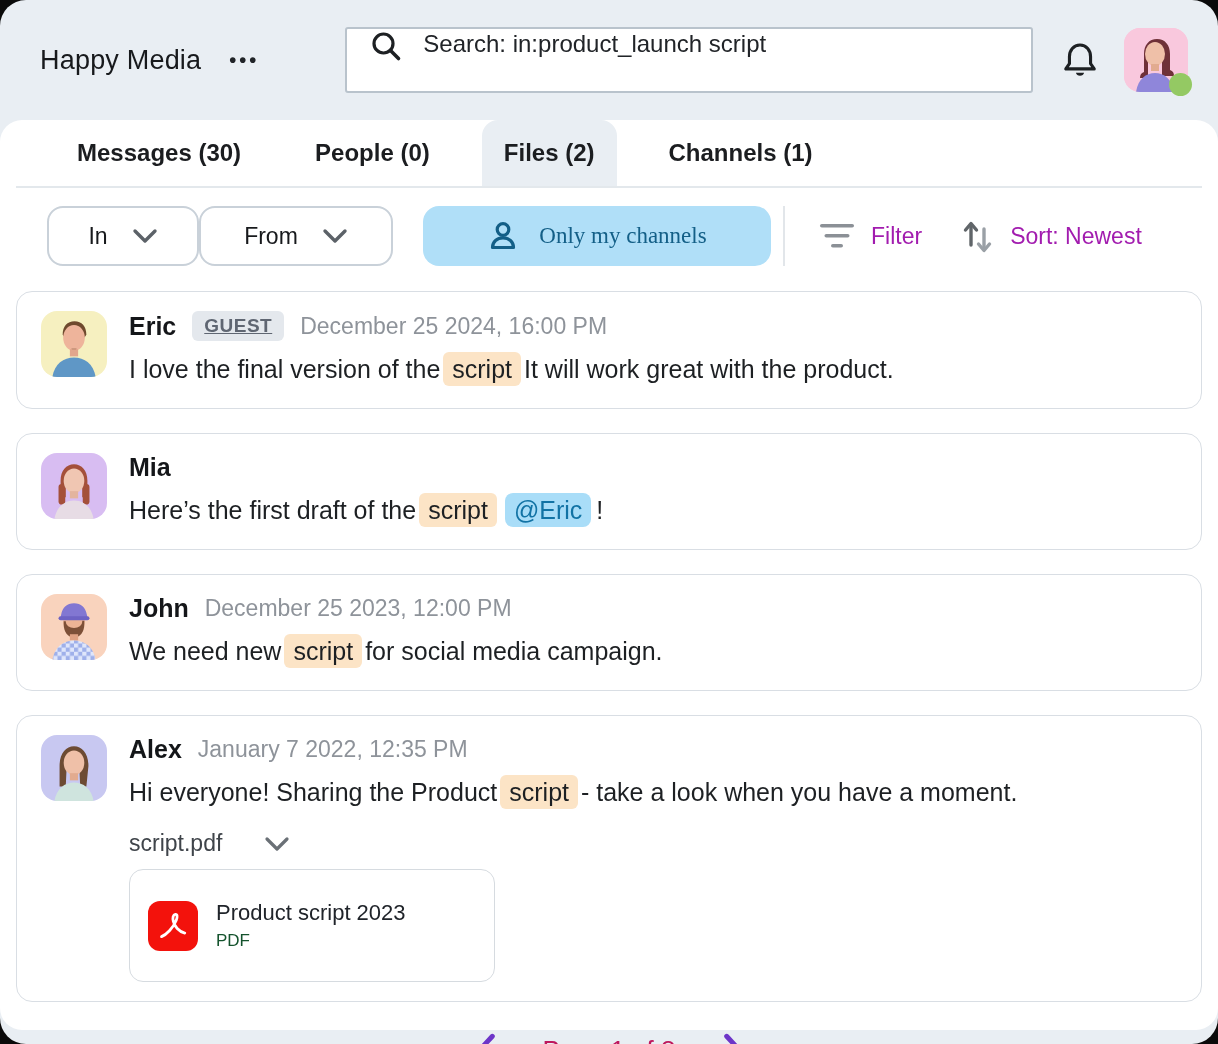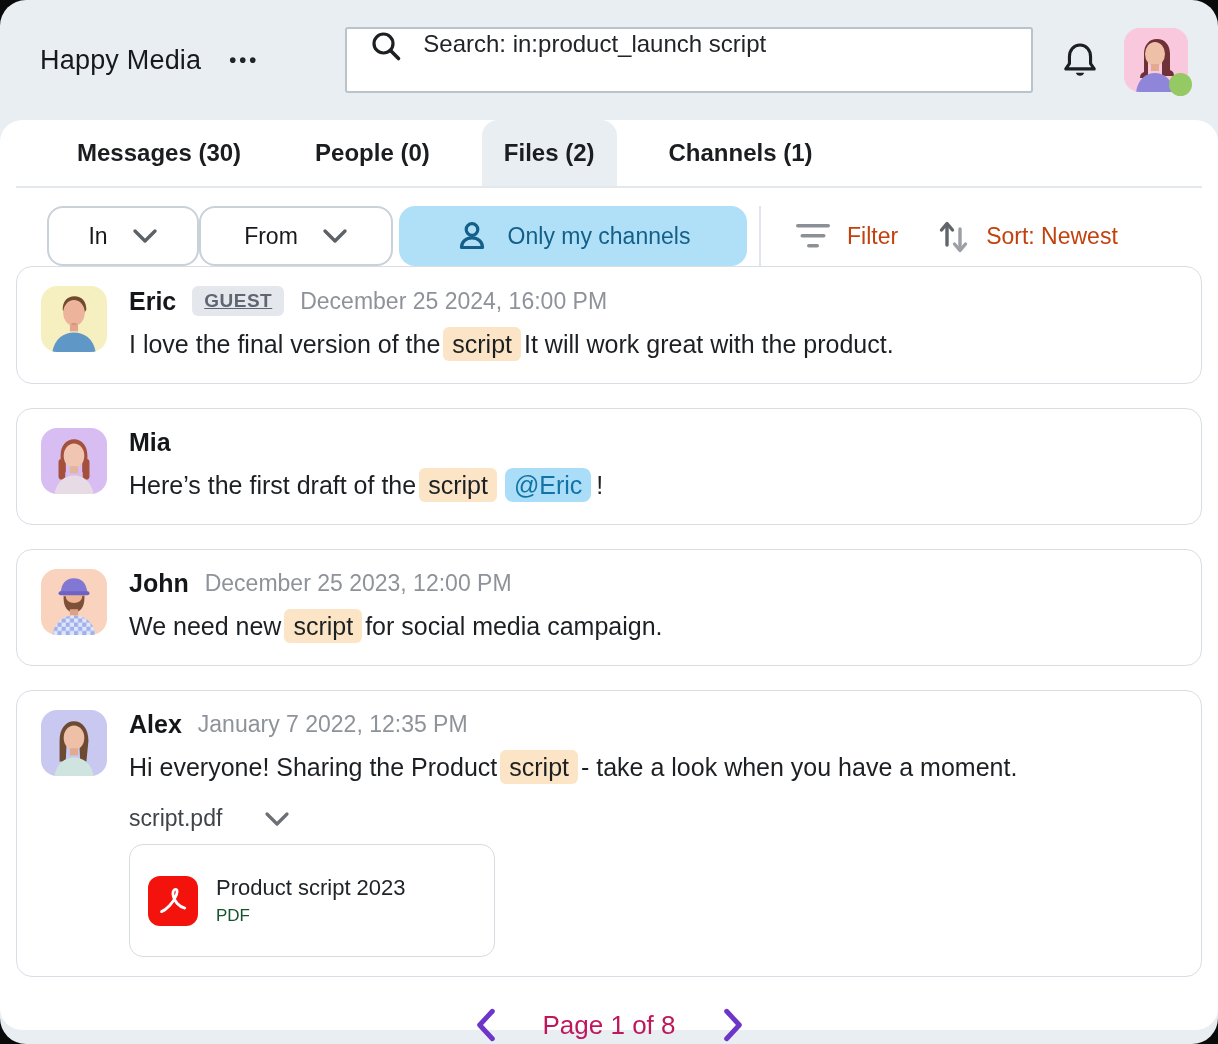--- a/index.html
+++ b/index.html
@@ -25,27 +25,27 @@
   .tab{display:flex;align-items:center;padding:0 22px;margin:0 15px;font-size:24px;font-weight:600;color:#1b1d20;cursor:pointer;}
   .tab.active{background:#e9eef3;border-radius:16px 16px 0 0;}
   .tabs-divider{height:2px;background:#e3e8ec;margin:0 16px;}
 
   
   .filterbar{display:flex;align-items:center;margin:18px 16px 0 33px;height:60px;}
   .btn-outline{display:flex;align-items:center;justify-content:center;gap:24px;height:60px;border:2px solid #c9d1d9;
     border-radius:16px;background:#fff;font-size:23px;color:#17191c;box-sizing:border-box;cursor:pointer;}
   .btn-from{width:194px;}
   .btn-in{width:152px;margin-left:14px;}
-  .chip{display:flex;align-items:center;justify-content:center;gap:20px;width:348px;height:60px;margin-left:6px;
-    background:#b0dff8;border-radius:16px;color:#135f87;font-size:23px;box-sizing:border-box;cursor:pointer;}
+  .chip{display:flex;align-items:center;justify-content:center;gap:20px;width:348px;height:60px;margin-left:30px;
+    background:#b0dff8;border-radius:16px;color:#135f87;font-size:23px;box-sizing:border-box;cursor:pointer;font-family:Liberation Serif, serif;}
   .vdivider{width:2px;height:60px;background:#e2e6ea;margin-left:12px;}
-  .tool{display:flex;align-items:center;gap:16px;margin-left:34px;font-size:23px;color:#c2410c;cursor:pointer;}
-
-  
-  .results{padding:0 16px;display:flex;flex-direction:column;gap:24px;}
+  .tool{display:flex;align-items:center;gap:16px;margin-left:34px;font-size:23px;color:#a21caf;cursor:pointer;}
+
+  
+  .results{padding:0 16px;margin-top:25px;display:flex;flex-direction:column;gap:24px;}
   .card{border:1.5px solid #d9dee4;border-radius:16px;padding:19px 24px;display:flex;gap:22px;box-sizing:border-box;}
   .avatar{width:66px;height:66px;border-radius:16px;flex:none;overflow:hidden;}
   .msg-body{flex:1;min-width:0;}
   .msg-head{display:flex;align-items:center;gap:16px;}
   .msg-name{font-size:25px;font-weight:700;color:#141619;}
   .badge{background:#e4e8ed;color:#5f6672;font-size:19px;font-weight:700;padding:4px 12px;border-radius:6px;letter-spacing:.5px;text-decoration:underline;}
   .msg-time{font-size:23px;color:#8e939a;}
   .msg-text{margin-top:8px;font-size:25px;color:#1d2023;line-height:40px;}
   .hl{background:#fce4c6;padding:3px 9px;border-radius:6px;margin:0 3px;}
   .mention{background:#a9ddf8;color:#1273a5;padding:3px 9px;border-radius:8px;margin:0 5px;}

